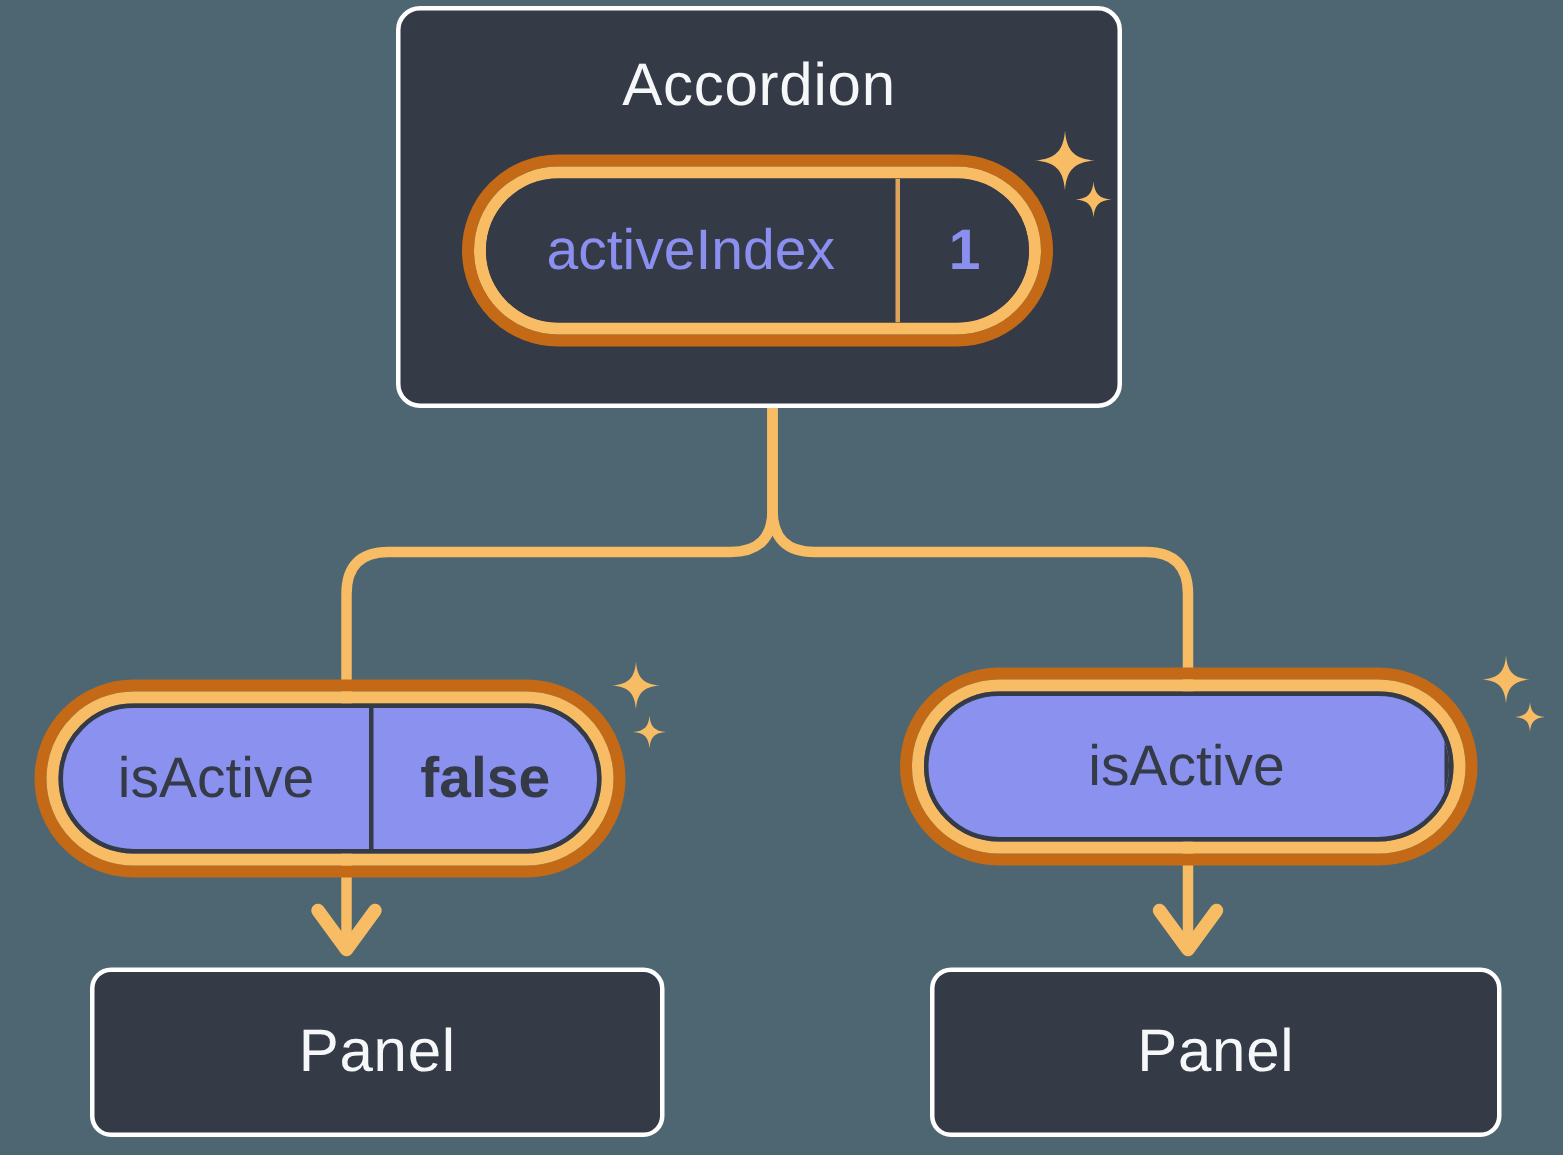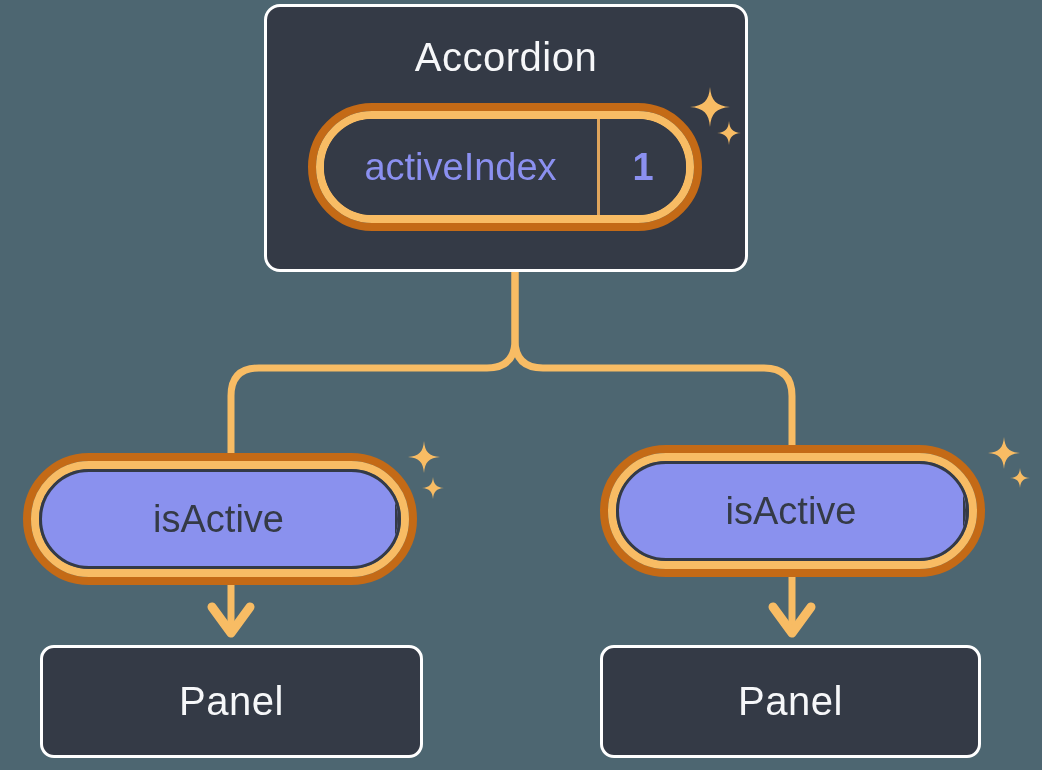--- a/index.html
+++ b/index.html
@@ -17,21 +17,21 @@
   .connector-path { stroke:var(--connector); stroke-width:7; fill:none; }
   .arrowhead { stroke:var(--connector); stroke-width:9; fill:none;
                stroke-linecap:round; stroke-linejoin:round; }
 
   .card { position:absolute; background:var(--card); border:3px solid var(--card-border);
           border-radius:16px; z-index:1; }
   .root-card { left:264px; top:4px; width:484px; height:268px; }
   .card-title { text-align:center; margin-top:28px; font-size:40px; font-weight:500;
                 color:var(--text-light); letter-spacing:0.5px; }
 
-  .panel-card { display:flex; align-items:center; justify-content:center; border-radius:14px; }
+  .panel-card { display:flex; align-items:center; justify-content:center; border-radius:14px;margin-left:20px; }
   .panel-left  { left:40px;  top:645px; width:383px; height:113px; }
   .panel-right { left:600px; top:645px; width:381px; height:113px; }
   .panel-title { font-size:40px; font-weight:500; color:var(--text-light); letter-spacing:0.5px; }
 
   .pill { position:absolute; z-index:1; border:8px solid var(--ring-outer); border-radius:999px; }
   .pill-inner { height:100%; border:8px solid var(--ring-inner); border-radius:999px; display:flex; }
   .pill-core { flex:1; display:flex; align-items:stretch; border-radius:999px; overflow:hidden; }
   .state-core { background:var(--card); }
   .prop-core  { background:var(--pill-fill); border:3px solid var(--text-dark);justify-content:center; }
   .pill-cell { display:flex; align-items:center; justify-content:center; }
@@ -92,20 +92,23 @@
     <path class="sparkle-path" transform="translate(43 50) scale(12)" d="M0 -1 C0.05 -0.32 0.32 -0.05 1 0 C0.32 0.05 0.05 0.32 0 1 C-0.05 0.32 -0.32 0.05 -1 0 C-0.32 -0.05 -0.05 -0.32 0 -1 Z"></path>
   </svg>
 
   <div class="pill prop-pill-left">
     <div class="pill-inner">
       <div class="pill-core prop-core">
         <div class="pill-cell label-cell">
           <span class="pill-text dark">isActive</span>
         </div>
         <div class="divider divider-dark"></div>
+        <div class="pill-cell value-cell">
+          <span class="pill-text dark value-text">false</span>
+        </div>
       </div>
     </div>
   </div>
 
   <svg class="sparkles sparkles-left" viewBox="0 0 56 66" xmlns="http://www.w3.org/2000/svg">
     <path class="sparkle-path" transform="translate(26 19) scale(16)" d="M0 -1 C0.05 -0.32 0.32 -0.05 1 0 C0.32 0.05 0.05 0.32 0 1 C-0.05 0.32 -0.32 0.05 -1 0 C-0.32 -0.05 -0.05 -0.32 0 -1 Z"></path>
     <path class="sparkle-path" transform="translate(35 50) scale(11)" d="M0 -1 C0.05 -0.32 0.32 -0.05 1 0 C0.32 0.05 0.05 0.32 0 1 C-0.05 0.32 -0.32 0.05 -1 0 C-0.32 -0.05 -0.05 -0.32 0 -1 Z"></path>
   </svg>
 
   <div class="card panel-card panel-left">

